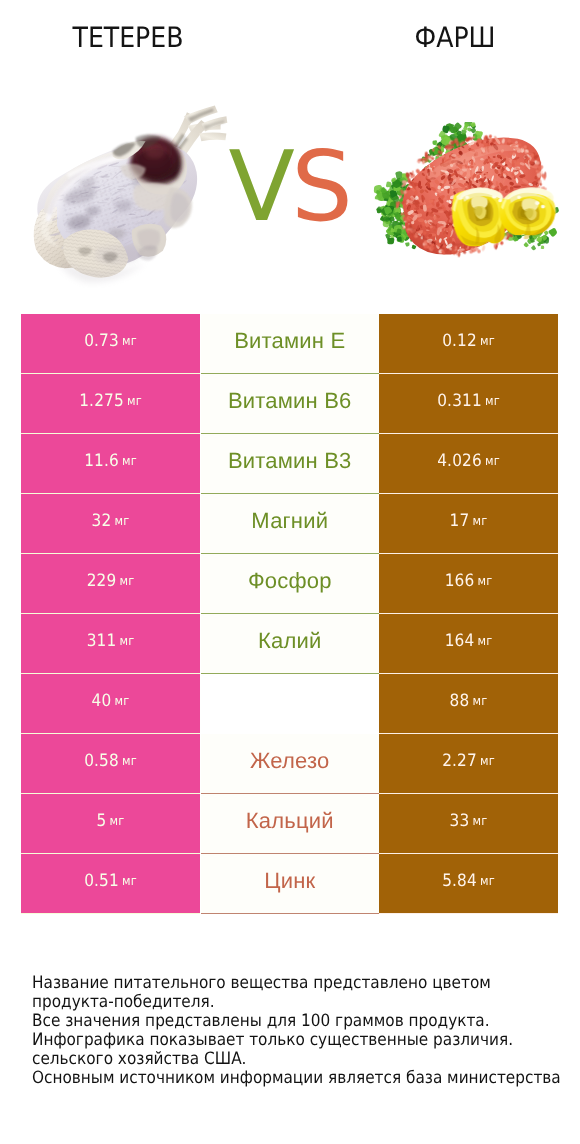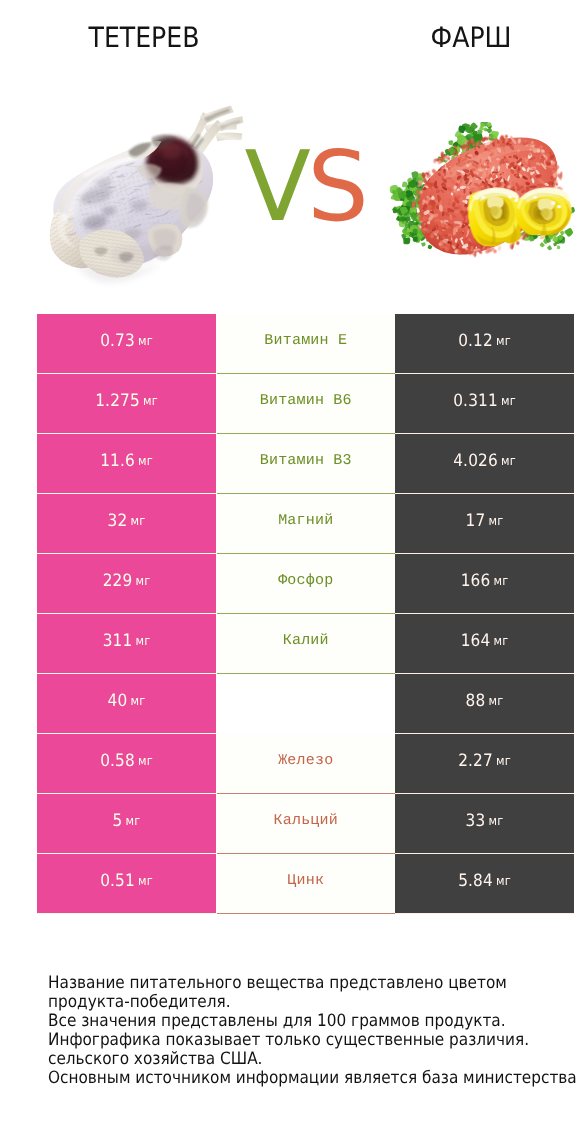--- a/index.html
+++ b/index.html
@@ -1,38 +1,38 @@
 <!DOCTYPE html>
 <html><head>
 <meta charset="utf-8">
 <title>Infographic</title>
 <style>
   html,body{margin:0;padding:0;}
   body{width:580px;height:1144px;background:#ffffff;font-family:"Liberation Sans",sans-serif;overflow:hidden;-webkit-font-smoothing:antialiased;text-rendering:geometricPrecision;}
-  .page{position:relative;width:488px;height:1144px;background:#fff;margin-left:16px;}
+  .page{position:relative;width:488px;height:1144px;background:#fff;}
   
   .ttl{position:absolute;top:21px;font-size:28px;color:#141414;text-align:center;letter-spacing:0px;font-weight:400;white-space:nowrap;font-family:"DejaVu Sans Condensed","DejaVu Sans",sans-serif;}
   .ttl-l{left:0;width:256px;}
   .ttl-r{left:330px;width:250px;}
   .vs{position:absolute;left:228.5px;top:138px;font-size:97px;line-height:1;font-family:"DejaVu Sans",sans-serif;font-weight:400;letter-spacing:-3.5px;}
   .vs .v{color:#7FA431;}
   .vs .s{color:#E06A48;}
   .prod{position:absolute;}
   .prod svg{display:block;}
   
   .tbl{position:absolute;left:21px;top:314.1px;width:537px;height:600px;}
   .row{position:absolute;left:0;width:537px;height:60px;}
   .cell{position:absolute;top:0;height:100%;display:flex;align-items:center;justify-content:center;box-sizing:border-box;padding-bottom:6px;}
   .cl{left:0;width:179px;background:#ec4899;color:#f7ffe8;border-bottom:1.6px solid #f6fdd8;}
   .cm{left:179.5px;width:178.5px;background:#fefefa;border-bottom:1.3px solid #94ab5c;}
-  .cr{left:358px;width:179px;background:#404040;color:#fff4ec;border-bottom:1.6px solid #fcefe7;}
+  .cr{left:358px;width:179px;background:#a16207;color:#fff4ec;border-bottom:1.6px solid #fcefe7;}
   .row.w-right .cm{border-bottom-color:#c08470;}
   .val{font-size:17px;font-weight:400;letter-spacing:.2px;font-family:"DejaVu Sans Condensed","DejaVu Sans",sans-serif;}
   .unit{font-size:12.6px;font-weight:400;margin-left:3px;letter-spacing:.2px;font-family:"DejaVu Sans Condensed","DejaVu Sans",sans-serif;}
-  .nm{font-size:15px;font-weight:400;letter-spacing:.2px;font-family:Liberation Mono, monospace;}
+  .nm{font-size:22px;font-weight:400;letter-spacing:.2px;font-family:Liberation Sans, sans-serif;}
   .nm.g{color:#6D8F26;}
   .nm.o{color:#C2654A;}
   
   .foot{position:absolute;left:0;top:974px;width:580px;text-align:left;font-size:17px;line-height:19px;color:#121212;font-family:"DejaVu Sans Condensed","DejaVu Sans",sans-serif;padding-left:32px;}
 </style>
 </head>
 <body>
 
 <div class="page">
 

